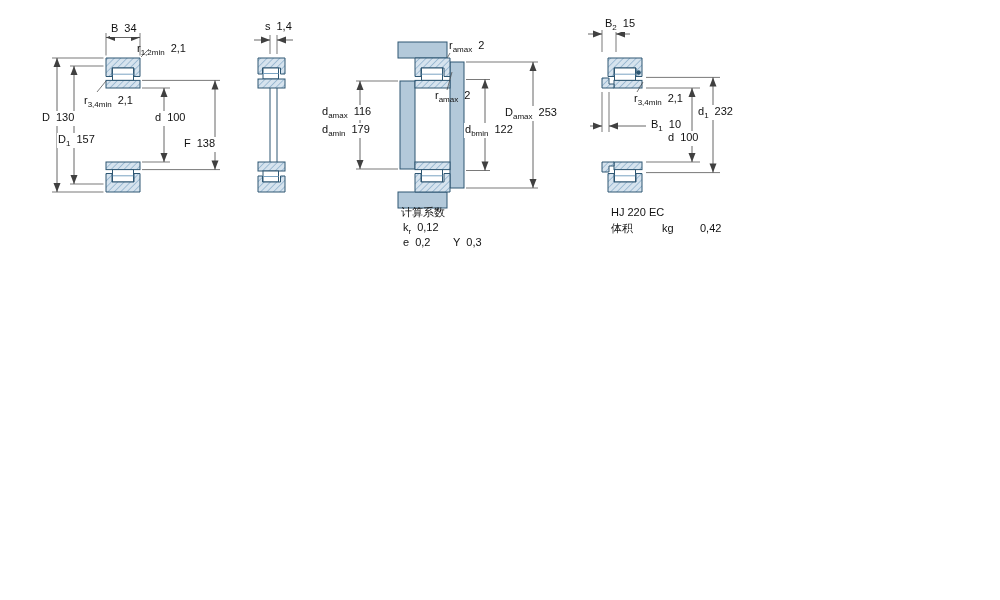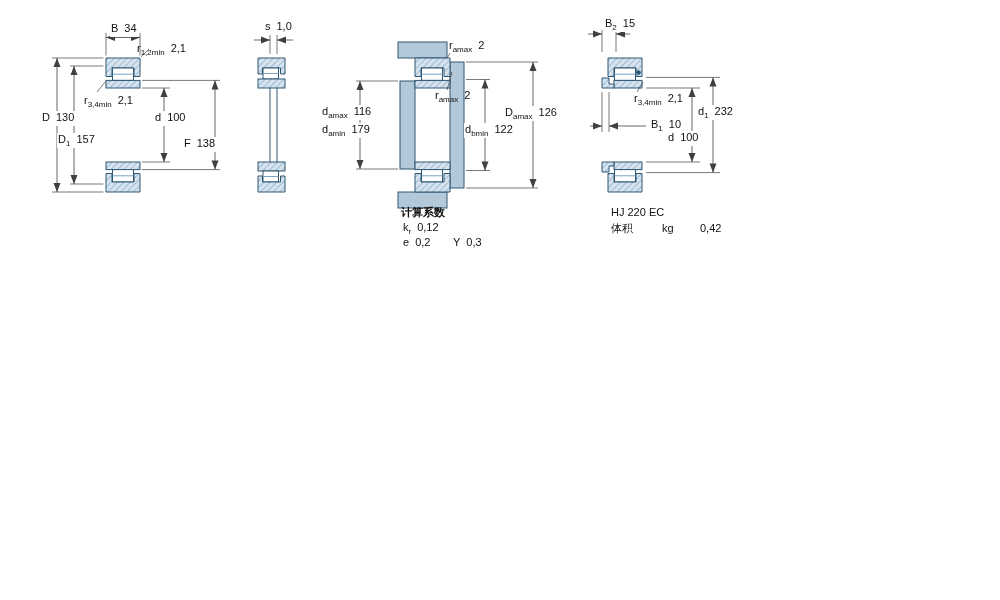--- a/index.html
+++ b/index.html
@@ -17,21 +17,21 @@
   .edge{stroke:#2e5773;stroke-width:1}
   .ext{stroke:#404040;stroke-width:0.7;fill:none}
   .dl{stroke:#404040;stroke-width:0.8;marker-start:url(#arr);marker-end:url(#arr)}
   .dlE{stroke:#404040;stroke-width:0.8;marker-end:url(#arr)}
 
   
   .lbl{position:absolute;font-size:11px;background:#fff;white-space:nowrap;line-height:1.15;padding:0 1px}
   .lbl sub{font-size:8px;line-height:1}
   .lbl .v{margin-left:6px}
   .lbl.nobg{background:transparent}
-  .lbl.bold{font-weight:bold}
+  .lbl.bold{font-weight:normal}
 </style>
 </head>
 <body>
 
 <div class="stage">
 
   <svg class="art" width="1000" height="600" viewBox="0 0 1000 600">
     <defs>
       <pattern id="hatch" width="4.5" height="4.5" patternTransform="rotate(45)" patternUnits="userSpaceOnUse">
         <rect width="4.5" height="4.5" fill="#d6e3ee"></rect>
@@ -140,27 +140,27 @@
   </svg>
 
   <div class="lbl" style="left:110px;top:22px"><span>B</span><sub></sub><span class="v">34</span></div>
   <div class="lbl nobg" style="left:136px;top:42px"><span>r</span><sub>1,2min</sub><span class="v">2,1</span></div>
   <div class="lbl nobg" style="left:83px;top:94px"><span>r</span><sub>3,4min</sub><span class="v">2,1</span></div>
   <div class="lbl" style="left:41px;top:111px"><span>D</span><sub></sub><span class="v">130</span></div>
   <div class="lbl" style="left:57px;top:133px"><span>D</span><sub>1</sub><span class="v">157</span></div>
   <div class="lbl" style="left:154px;top:111px"><span>d</span><sub></sub><span class="v">100</span></div>
   <div class="lbl" style="left:183px;top:137px"><span>F</span><sub></sub><span class="v">138</span></div>
 
-  <div class="lbl" style="left:264px;top:20px"><span>s</span><sub></sub><span class="v">1,0</span></div>
+  <div class="lbl" style="left:264px;top:20px"><span>s</span><sub></sub><span class="v">1,4</span></div>
 
   <div class="lbl nobg" style="left:448px;top:39px"><span>r</span><sub>amax</sub><span class="v">2</span></div>
   <div class="lbl nobg" style="left:434px;top:89px"><span>r</span><sub>amax</sub><span class="v">2</span></div>
   <div class="lbl" style="left:321px;top:105px"><span>d</span><sub>amax</sub><span class="v">116</span></div>
   <div class="lbl" style="left:321px;top:123px"><span>d</span><sub>amin</sub><span class="v">179</span></div>
-  <div class="lbl" style="left:504px;top:106px"><span>D</span><sub>amax</sub><span class="v">126</span></div>
+  <div class="lbl" style="left:504px;top:106px"><span>D</span><sub>amax</sub><span class="v">253</span></div>
   <div class="lbl" style="left:464px;top:123px"><span>d</span><sub>bmin</sub><span class="v">122</span></div>
 
   <div class="lbl nobg bold" style="left:400px;top:206px"><span>计算系数</span></div>
   <div class="lbl nobg" style="left:402px;top:221px"><span>k</span><sub>r</sub><span class="v">0,12</span></div>
   <div class="lbl nobg" style="left:402px;top:236px"><span>e</span><sub></sub><span class="v">0,2</span></div>
   <div class="lbl nobg" style="left:452px;top:236px"><span>Y</span><sub></sub><span class="v">0,3</span></div>
 
   <div class="lbl" style="left:604px;top:17px"><span>B</span><sub>2</sub><span class="v">15</span></div>
   <div class="lbl nobg" style="left:633px;top:92px"><span>r</span><sub>3,4min</sub><span class="v">2,1</span></div>
   <div class="lbl nobg" style="left:650px;top:118px"><span>B</span><sub>1</sub><span class="v">10</span></div>

